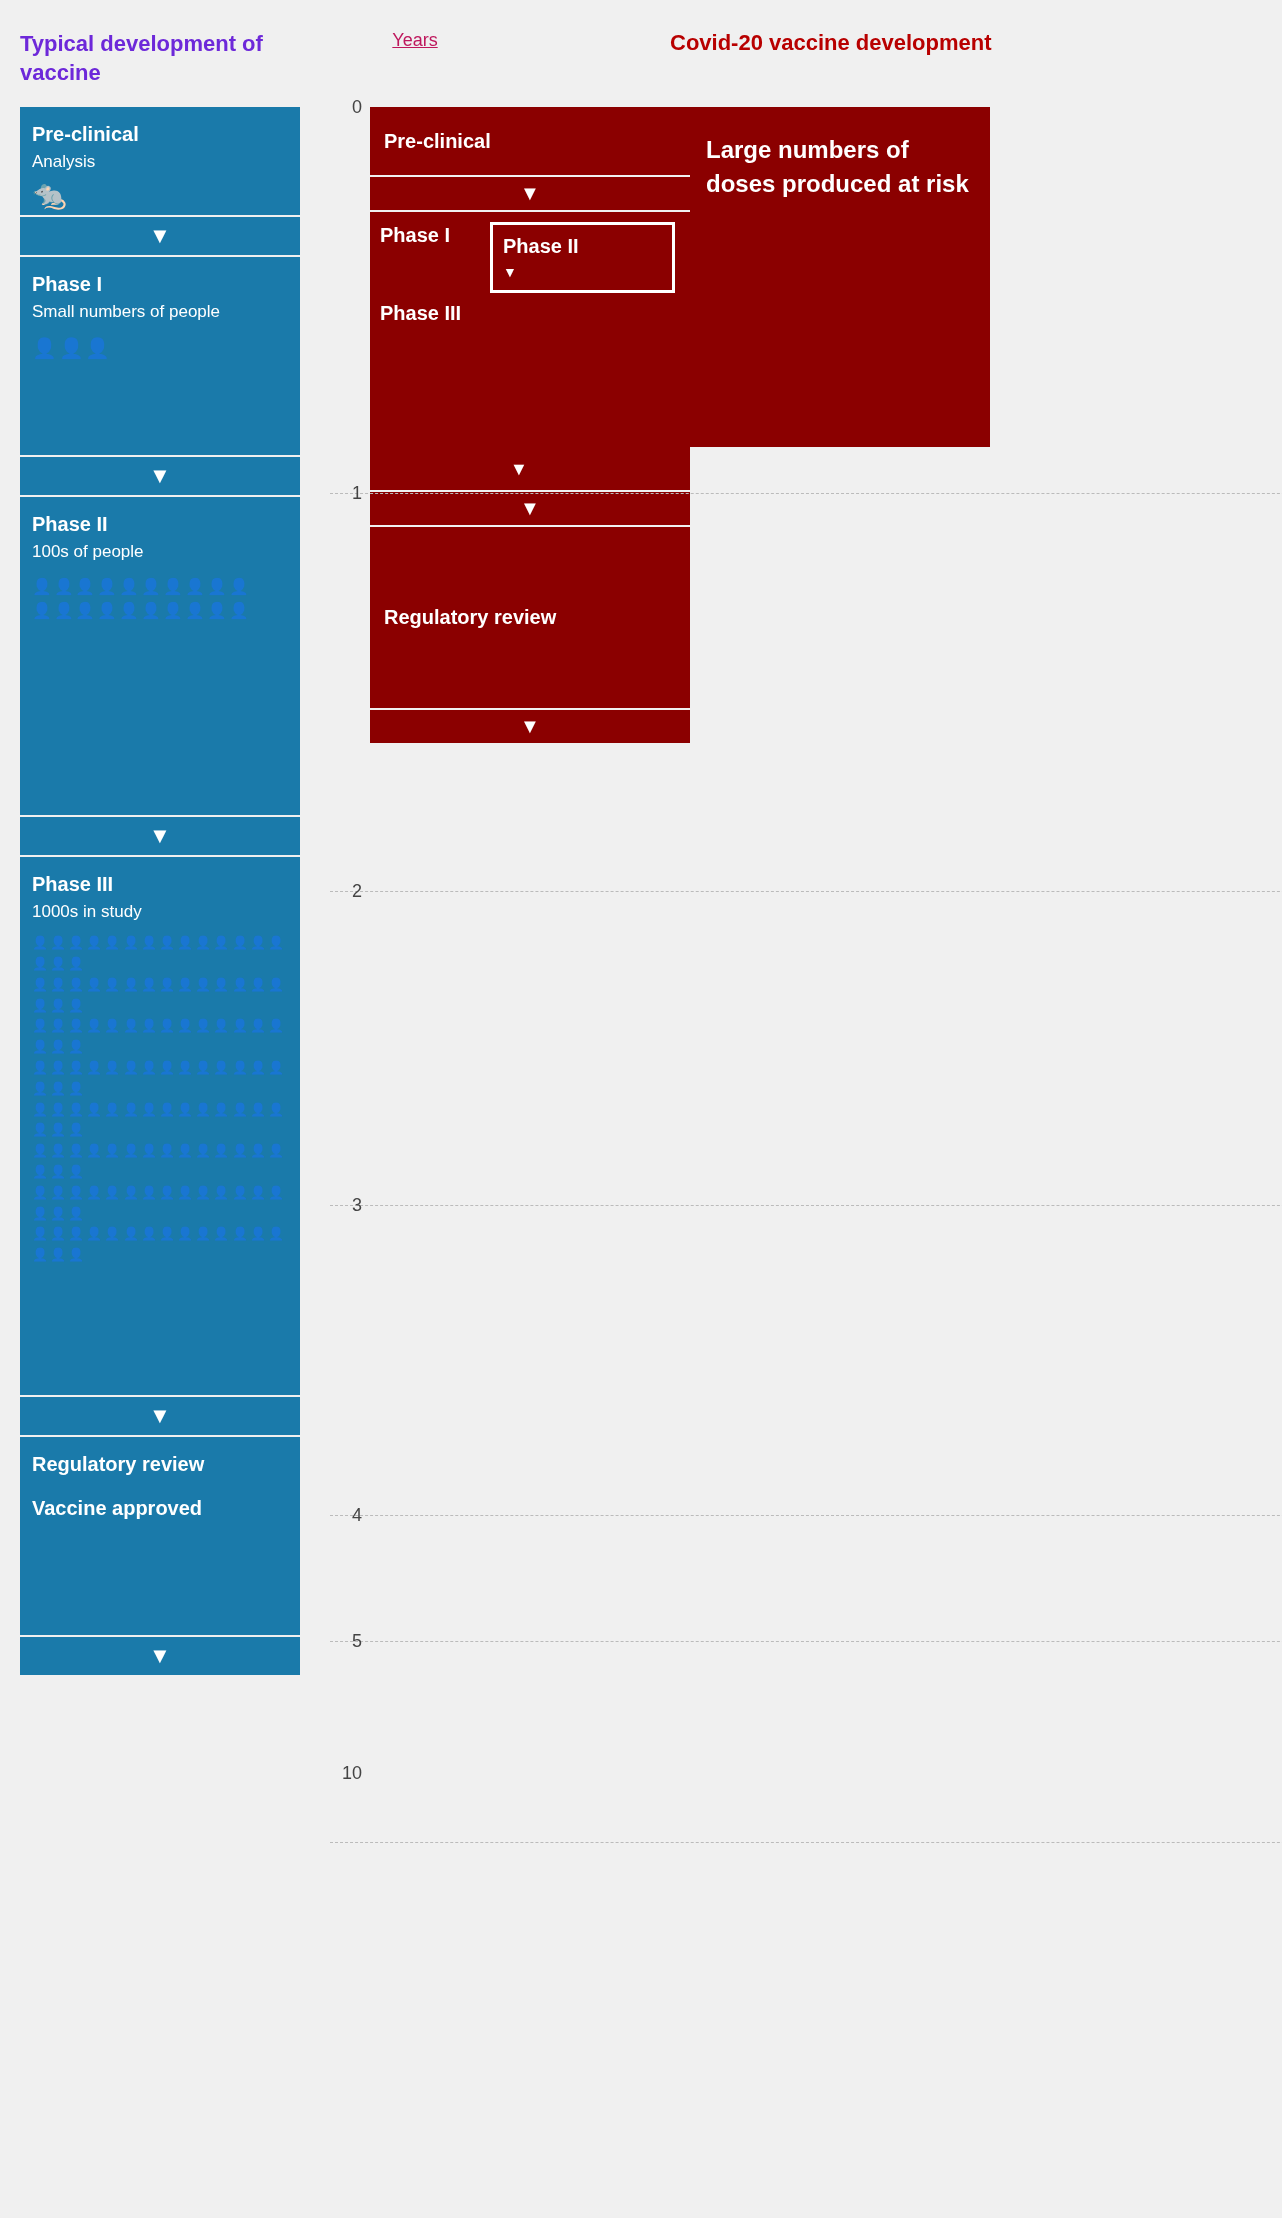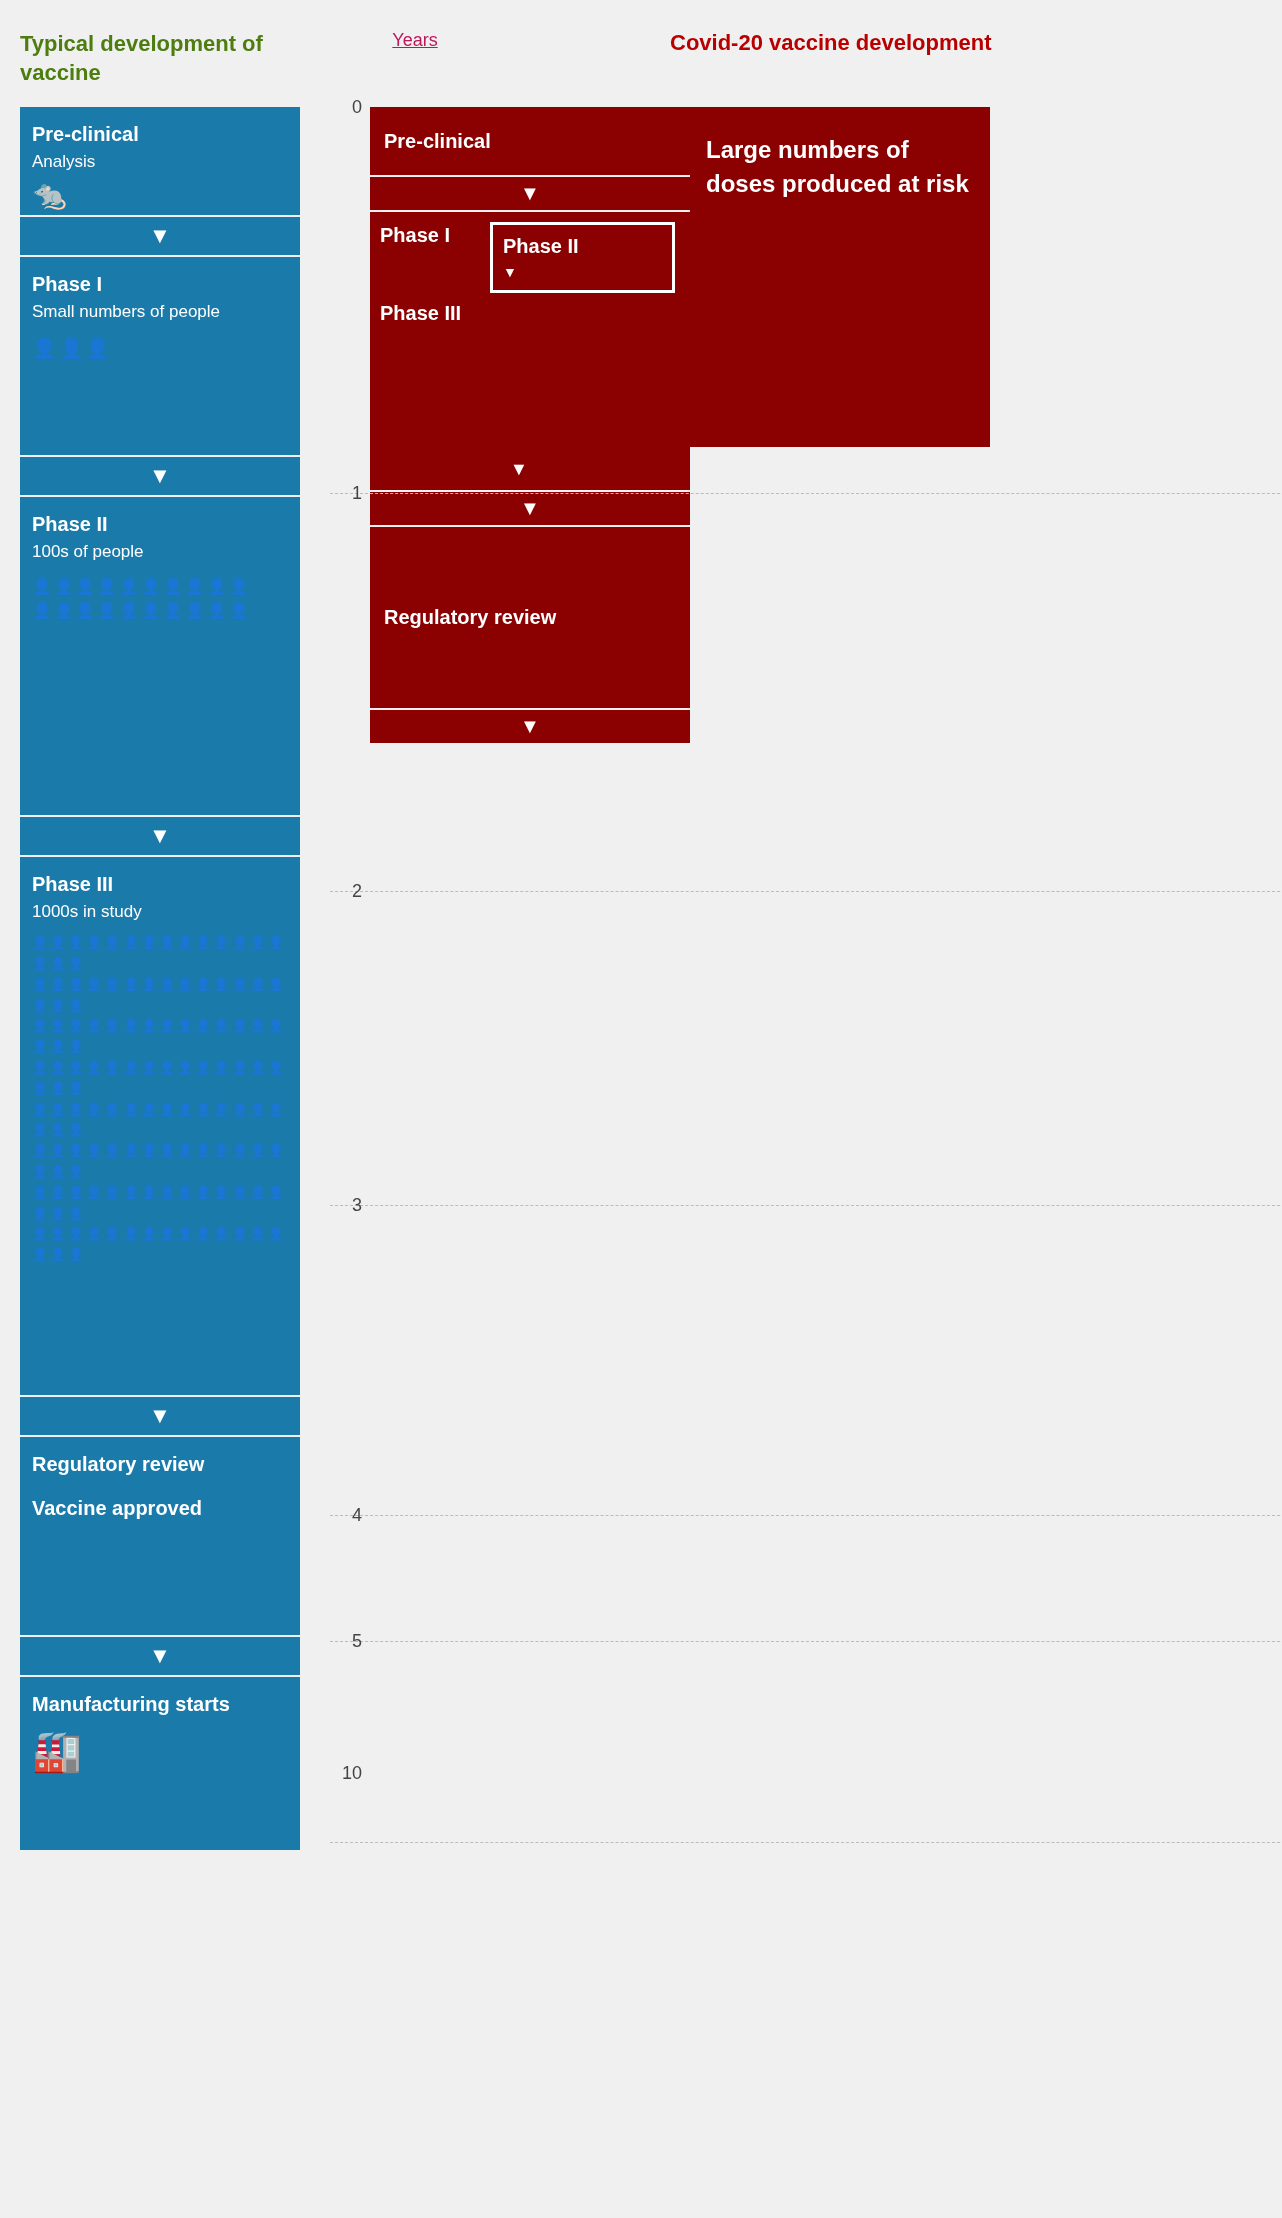--- a/index.html
+++ b/index.html
@@ -19,21 +19,21 @@
       font-weight: bold;
       color: #111;
       margin-bottom: 16px;
     }
     .subtitle-row {
       display: flex;
       align-items: flex-start;
       margin-bottom: 20px;
     }
     .subtitle-typical {
-      color: #4d7c0f;
+      color: #6d28d9;
       font-size: 22px;
       font-weight: bold;
       width: 280px;
       line-height: 1.3;
     }
     .subtitle-covid {
       color: #b80000;
       font-size: 22px;
       font-weight: bold;
       margin-left: 220px;
@@ -213,24 +213,20 @@
       <div class="typ-block typ-regulatory">
         <div class="typ-block-title">Regulatory review</div>
         <br>
         <div class="typ-block-title">Vaccine approved</div>
       </div>
 
       <div class="arrow-down">
         <span>▼</span>
       </div>
 
-      <div class="typ-block typ-manufacturing">
-        <div class="typ-block-title">Manufacturing starts</div>
-        <div class="typ-icon" style="font-size:40px; margin-top:14px;">🏭</div>
-      </div>
 
     </div>
 
     <div class="axis-col" style="position:relative;">
 
       <style>
         .axis-year {
           position: absolute;
           right: 8px;
           font-size: 18px;

